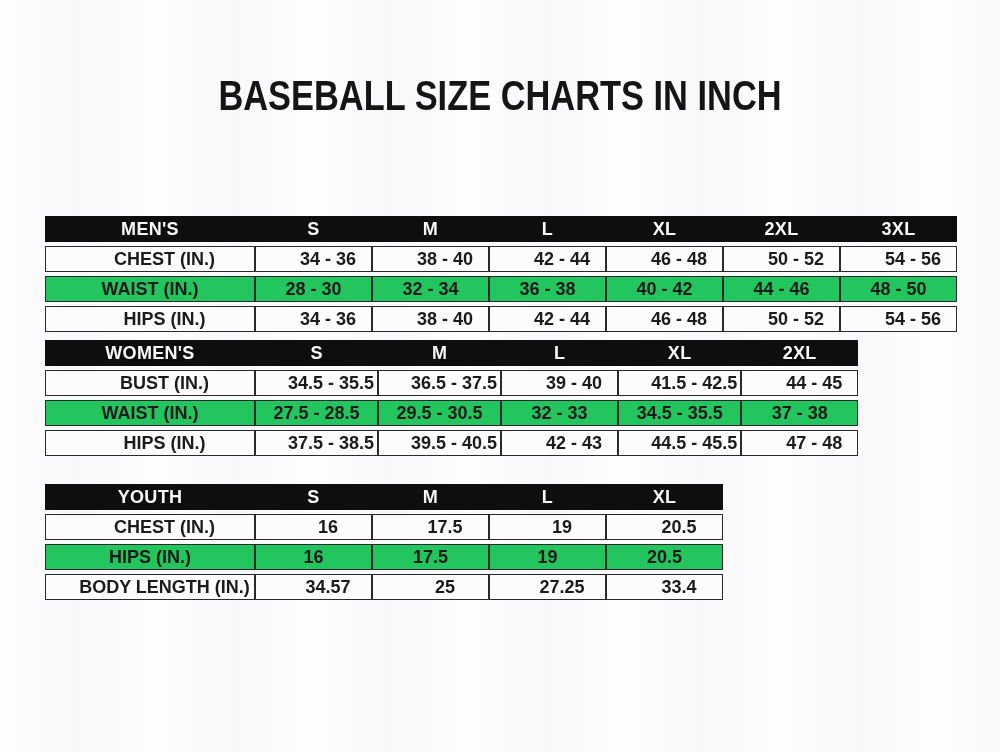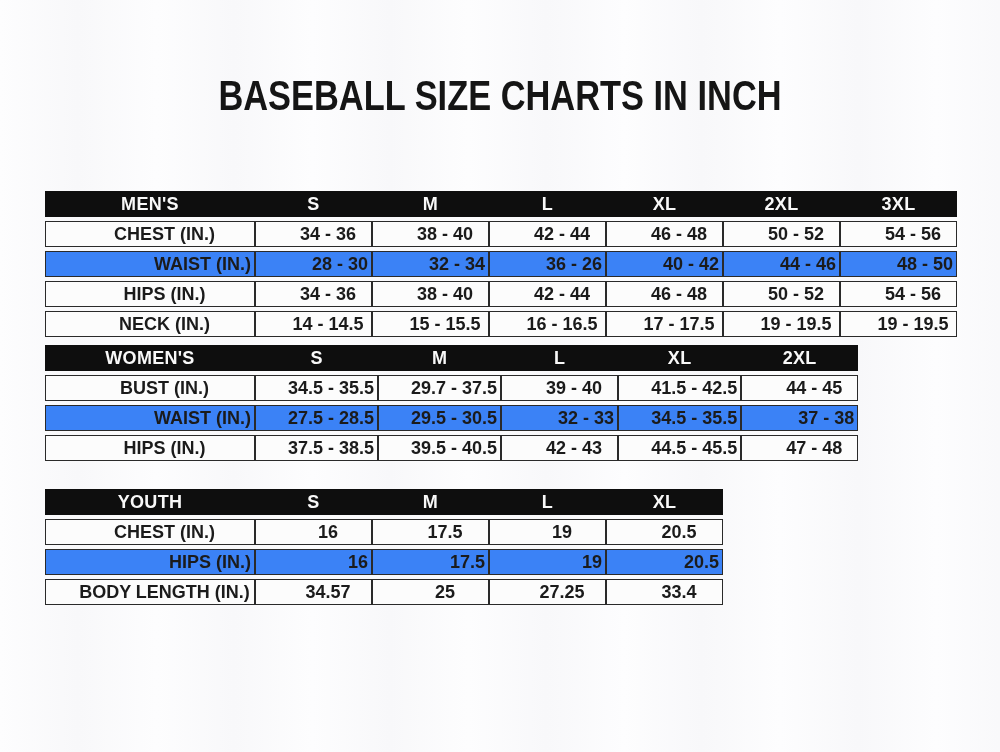--- a/index.html
+++ b/index.html
@@ -25,21 +25,21 @@
     transform: scaleX(0.80);
     transform-origin: 50% 50%;
     white-space: nowrap;
   }
   .charts { margin-left: 45px; }
   table.size-table {
     border-collapse: separate;
     border-spacing: 0 4px;
     table-layout: fixed;
   }
-  #mens-table   { margin-top: 70px; }
+  #mens-table   { margin-top: 95px; }
   #womens-table { }
   #youth-table  { margin-top: 20px; }
   .size-table col.label-col { width: 210px; }
   .size-table col.size-col  { width: 117px; }
   .size-table th, .size-table td {
     box-sizing: border-box;
     height: 26px;
     padding: 0 3px;
     border: 1.5px solid #2a2a2a;
     font-size: 18px;
@@ -50,21 +50,21 @@
     white-space: nowrap;
     overflow: hidden;
   }
   .size-table th {
     background: #0e0e0e;
     border-color: #0e0e0e;
     color: #f8f8f8;
     letter-spacing: 0.3px;
   }
   .size-table tr.row-odd  td { background: #fcfcfc; padding-left: 32px; }
-  .size-table tr.row-even td { background: #3b82f6; text-align: right; }
+  .size-table tr.row-even td { background: #22c55e; }
 </style>
 </head>
 <body>
 
 <main class="page">
   <h1 class="title">BASEBALL SIZE CHARTS IN INCH</h1>
 
   <div class="charts">
     <table class="size-table" id="mens-table">
         <colgroup>
@@ -94,42 +94,33 @@
             <td>38 - 40</td>
             <td>42 - 44</td>
             <td>46 - 48</td>
             <td>50 - 52</td>
             <td>54 - 56</td>
           </tr>
           <tr class="row-even">
             <td>WAIST (IN.)</td>
             <td>28 - 30</td>
             <td>32 - 34</td>
-            <td>36 - 26</td>
+            <td>36 - 38</td>
             <td>40 - 42</td>
             <td>44 - 46</td>
             <td>48 - 50</td>
           </tr>
           <tr class="row-odd">
             <td>HIPS (IN.)</td>
             <td>34 - 36</td>
             <td>38 - 40</td>
             <td>42 - 44</td>
             <td>46 - 48</td>
             <td>50 - 52</td>
             <td>54 - 56</td>
-          </tr>
-          <tr class="row-odd">
-            <td>NECK (IN.)</td>
-            <td>14 - 14.5</td>
-            <td>15 - 15.5</td>
-            <td>16 - 16.5</td>
-            <td>17 - 17.5</td>
-            <td>19 - 19.5</td>
-            <td>19 - 19.5</td>
           </tr>
         </tbody>
       </table>
     <table class="size-table" id="womens-table">
         <colgroup>
           <col class="label-col">
           <col class="size-col">
           <col class="size-col">
           <col class="size-col">
           <col class="size-col">
@@ -142,21 +133,21 @@
             <th>M</th>
             <th>L</th>
             <th>XL</th>
             <th>2XL</th>
           </tr>
         </thead>
         <tbody>
           <tr class="row-odd">
             <td>BUST (IN.)</td>
             <td>34.5 - 35.5</td>
-            <td>29.7 - 37.5</td>
+            <td>36.5 - 37.5</td>
             <td>39 - 40</td>
             <td>41.5 - 42.5</td>
             <td>44 - 45</td>
           </tr>
           <tr class="row-even">
             <td>WAIST (IN.)</td>
             <td>27.5 - 28.5</td>
             <td>29.5 - 30.5</td>
             <td>32 - 33</td>
             <td>34.5 - 35.5</td>

